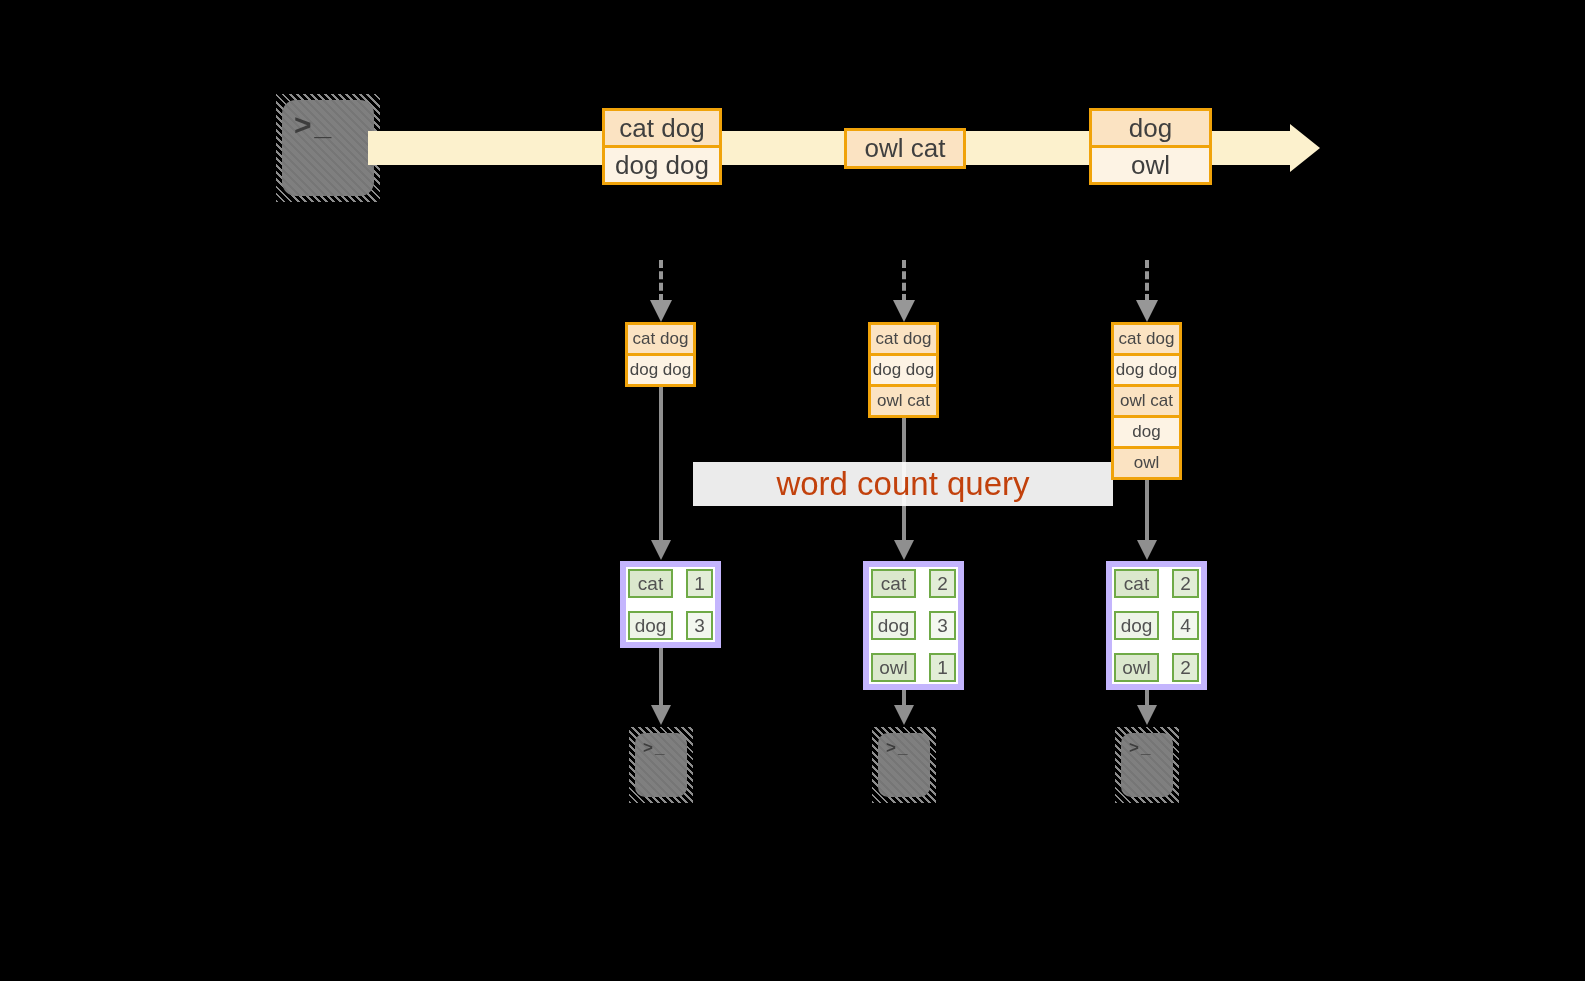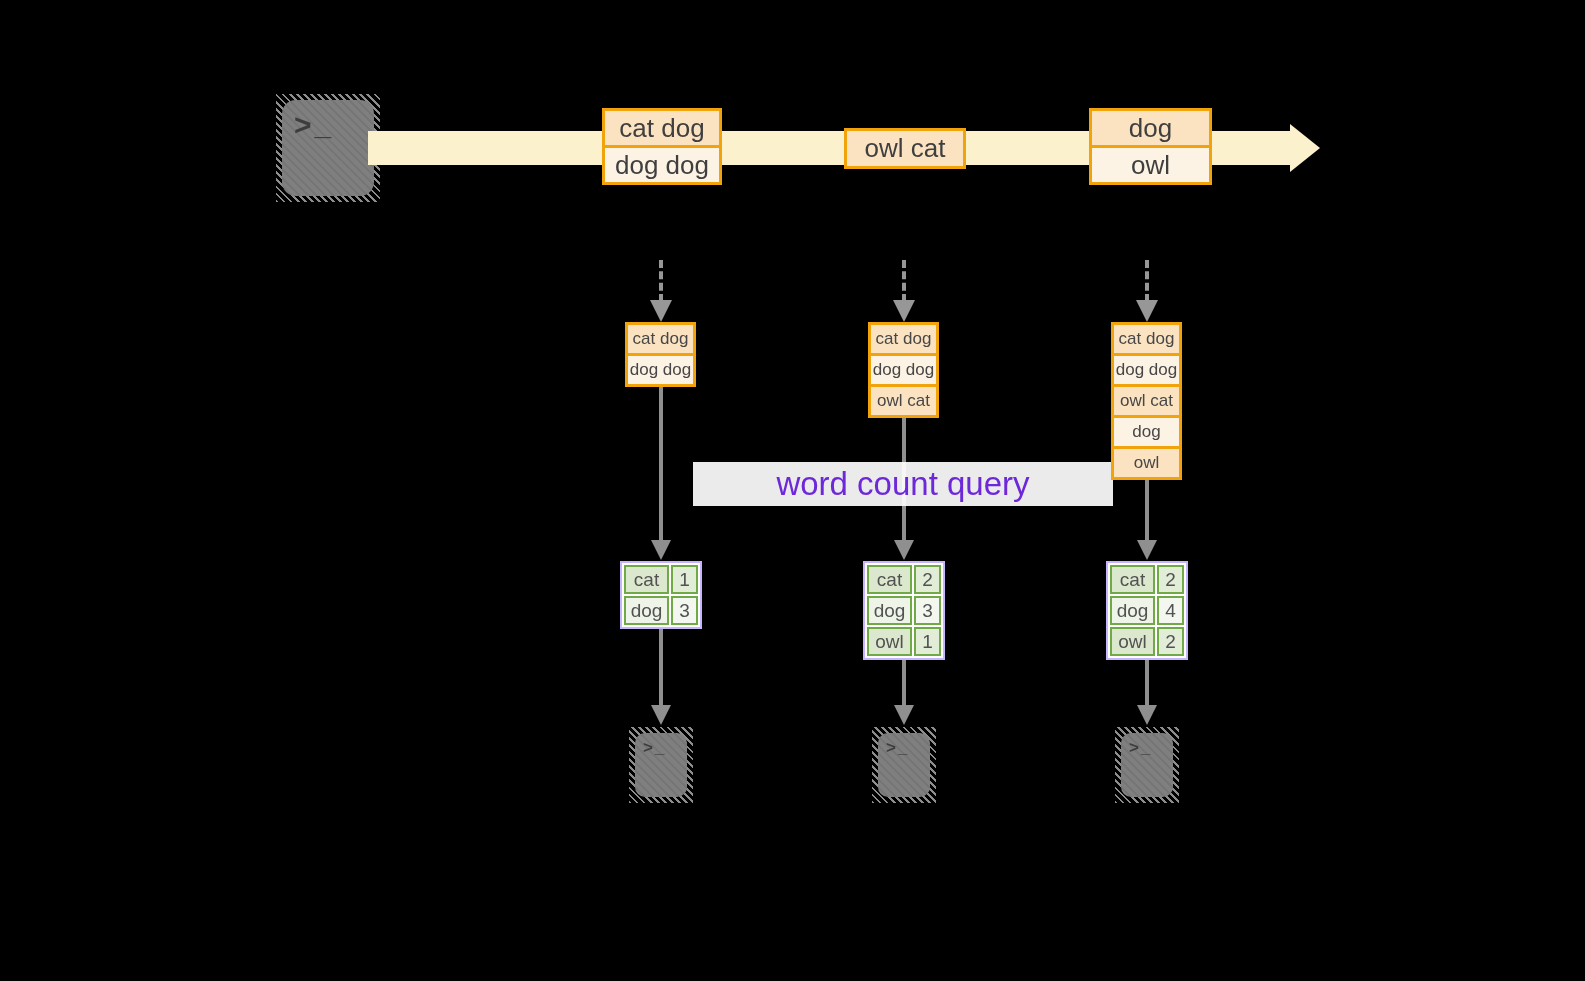--- a/index.html
+++ b/index.html
@@ -45,25 +45,25 @@
   .sline{position:absolute;width:4px;background:#8f8f8f;z-index:1;}
   .tri-down{position:absolute;width:0;height:0;border-left:11px solid transparent;
             border-right:11px solid transparent;z-index:1;}
   .dash-head{border-top:22px solid #979797;}
   .solid-head{border-left:10px solid transparent;border-right:10px solid transparent;
               border-top:20px solid #8f8f8f;}
 
   
   .banner{position:absolute;left:693px;top:462px;width:420px;height:44px;
           background:rgba(255,255,255,0.92);z-index:2;display:flex;align-items:center;
-          justify-content:center;font-size:33px;color:#6d28d9;}
+          justify-content:center;font-size:33px;color:#c2410c;}
 
   
-  .wtable{position:absolute;z-index:3;background:#ffffff;border:2px solid #c4b5fd;
-          padding:2px;display:grid;grid-template-columns:45px 27px;gap:2px;text-align:right;}
+  .wtable{position:absolute;z-index:3;background:#ffffff;border:6px solid #c4b5fd;
+          padding:2px;display:grid;grid-template-columns:45px 27px;gap:13px;text-align:right;}
   .wcell{box-sizing:border-box;border:2px solid #6faa47;height:29px;display:flex;
          align-items:center;justify-content:center;font-size:19px;color:#525252;}
   .wtable .wcell:nth-child(4n+1){background:#dbe8cd;}
   .wtable .wcell:nth-child(4n+2){background:#e2edd7;}
   .wtable .wcell:nth-child(4n+3){background:#eef4e8;}
   .wtable .wcell:nth-child(4n){background:#f3f7ef;}
 </style>
 </head>
 <body>
 

